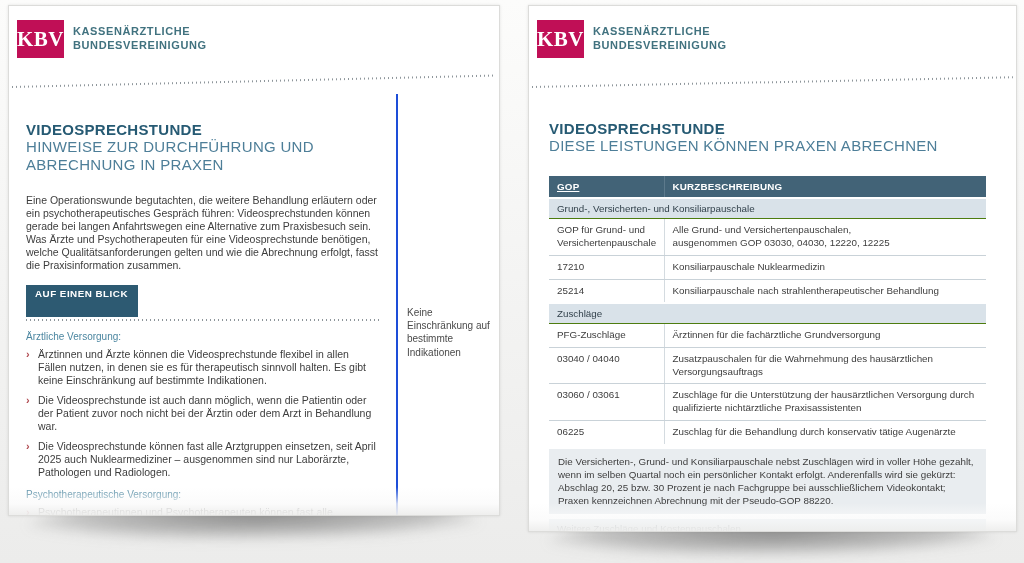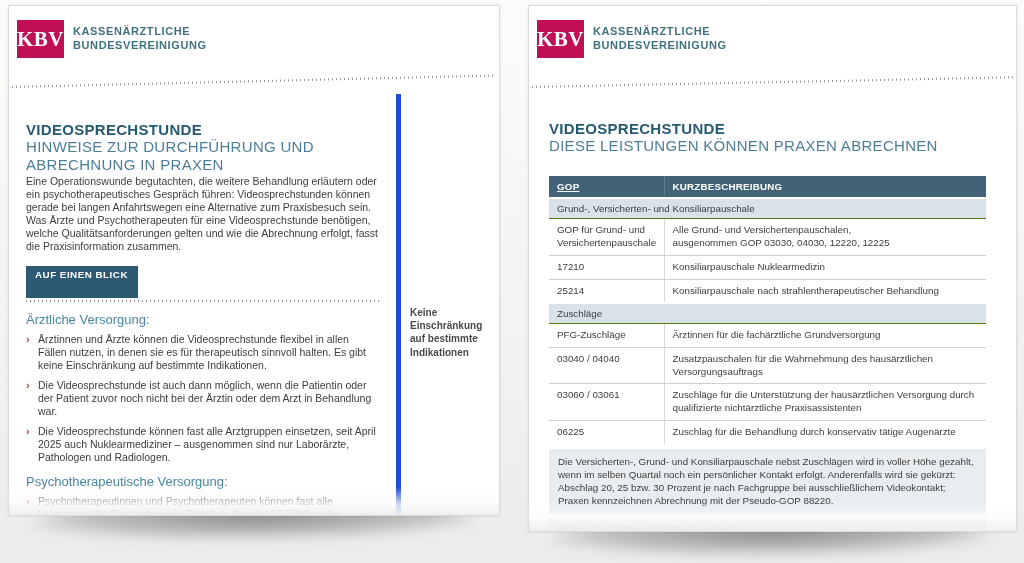--- a/index.html
+++ b/index.html
@@ -55,32 +55,32 @@
   }
   .lh .dotted-rule { top:80px; transform:rotate(-1.35deg); }
 
   
   .doc-title { font-size:15px; font-weight:bold; color:var(--title-dark,#265A73); letter-spacing:.3px; }
   .doc-subtitle { font-size:15px; font-weight:normal; color:var(--title-light,#4D7E98); letter-spacing:.3px; line-height:1.22; }
 
   
   .lp-wrap { display:flex; height:calc(100% - 88px); }
   .lp-main { flex:0 0 373px; padding:27px 14px 0 17px; }
-  .lp-margin { flex:1; border-left:5px solid #1d4ed8; position:relative;font-weight:bold; }
+  .lp-margin { flex:1; border-left:2px solid #1d4ed8; position:relative; }
   .margin-note { position:absolute; top:212px; left:9px; right:4px; font-size:10px; line-height:1.32; color:#4a4a4a; }
 
-  .intro { font-size:10.5px; line-height:1.24; width:352px; }
+  .intro { margin-top:19px; font-size:10.5px; line-height:1.24; width:352px; }
 
   .badge {
     display:inline-block; margin-top:13px; background:var(--badge-bg,#2D5A72);
     color:#fff; font-weight:bold; font-size:9.8px; letter-spacing:.5px; padding:3px 10px 18px 9px;
   }
   .lp-main .dotted-rule.inner { position:relative; left:0; right:auto; width:356px; margin-top:2px; transform:none; }
 
-  .sec-heading { margin:10px 0 6px; font-size:13px; color:#4b86a0; }
+  .sec-heading { margin:10px 0 6px; font-size:10px; color:#4b86a0; }
   .bullet { display:flex; margin-bottom:7px; width:352px; }
   .bullet .mk { flex:0 0 12px; color:var(--accent-bullet,#B04A50); font-weight:bold; font-size:11px; line-height:1.15; }
   .bullet .btxt { flex:1; font-size:10.5px; line-height:1.24; }
 
   
   .rp-body { padding:26px 25px 0 20px; }
   table.gop { width:437px; margin-top:21px; border-collapse:collapse; font-size:9.8px; table-layout:fixed; }
   table.gop col.c1 { width:115px; }
   table.gop th {
     background:var(--table-header-bg,#426377); color:#fff; font-weight:bold; text-align:left;

